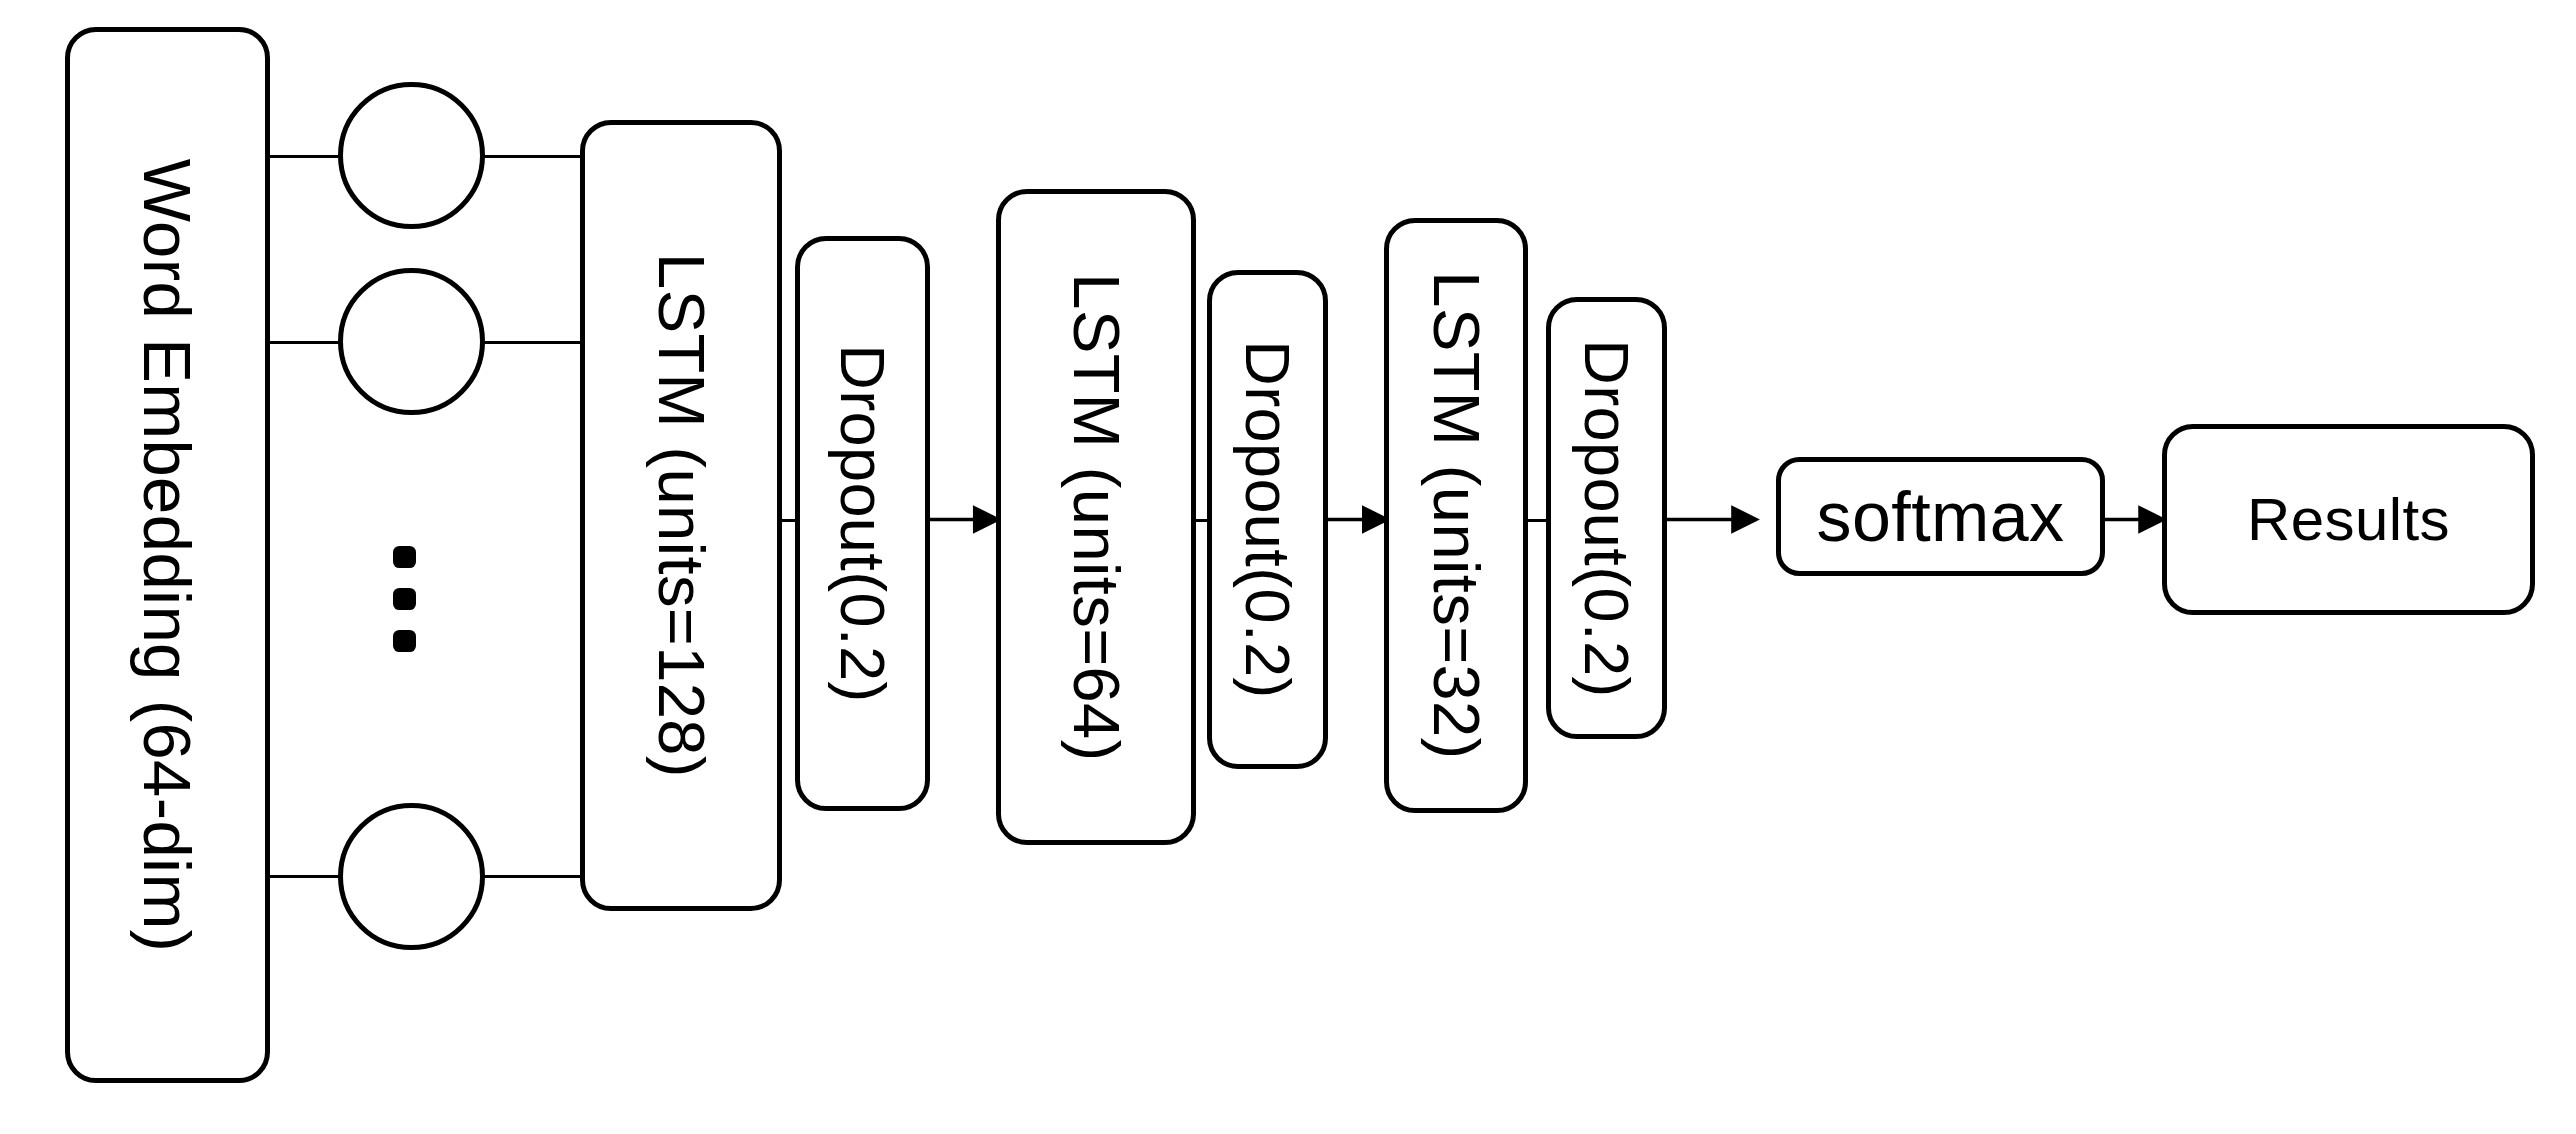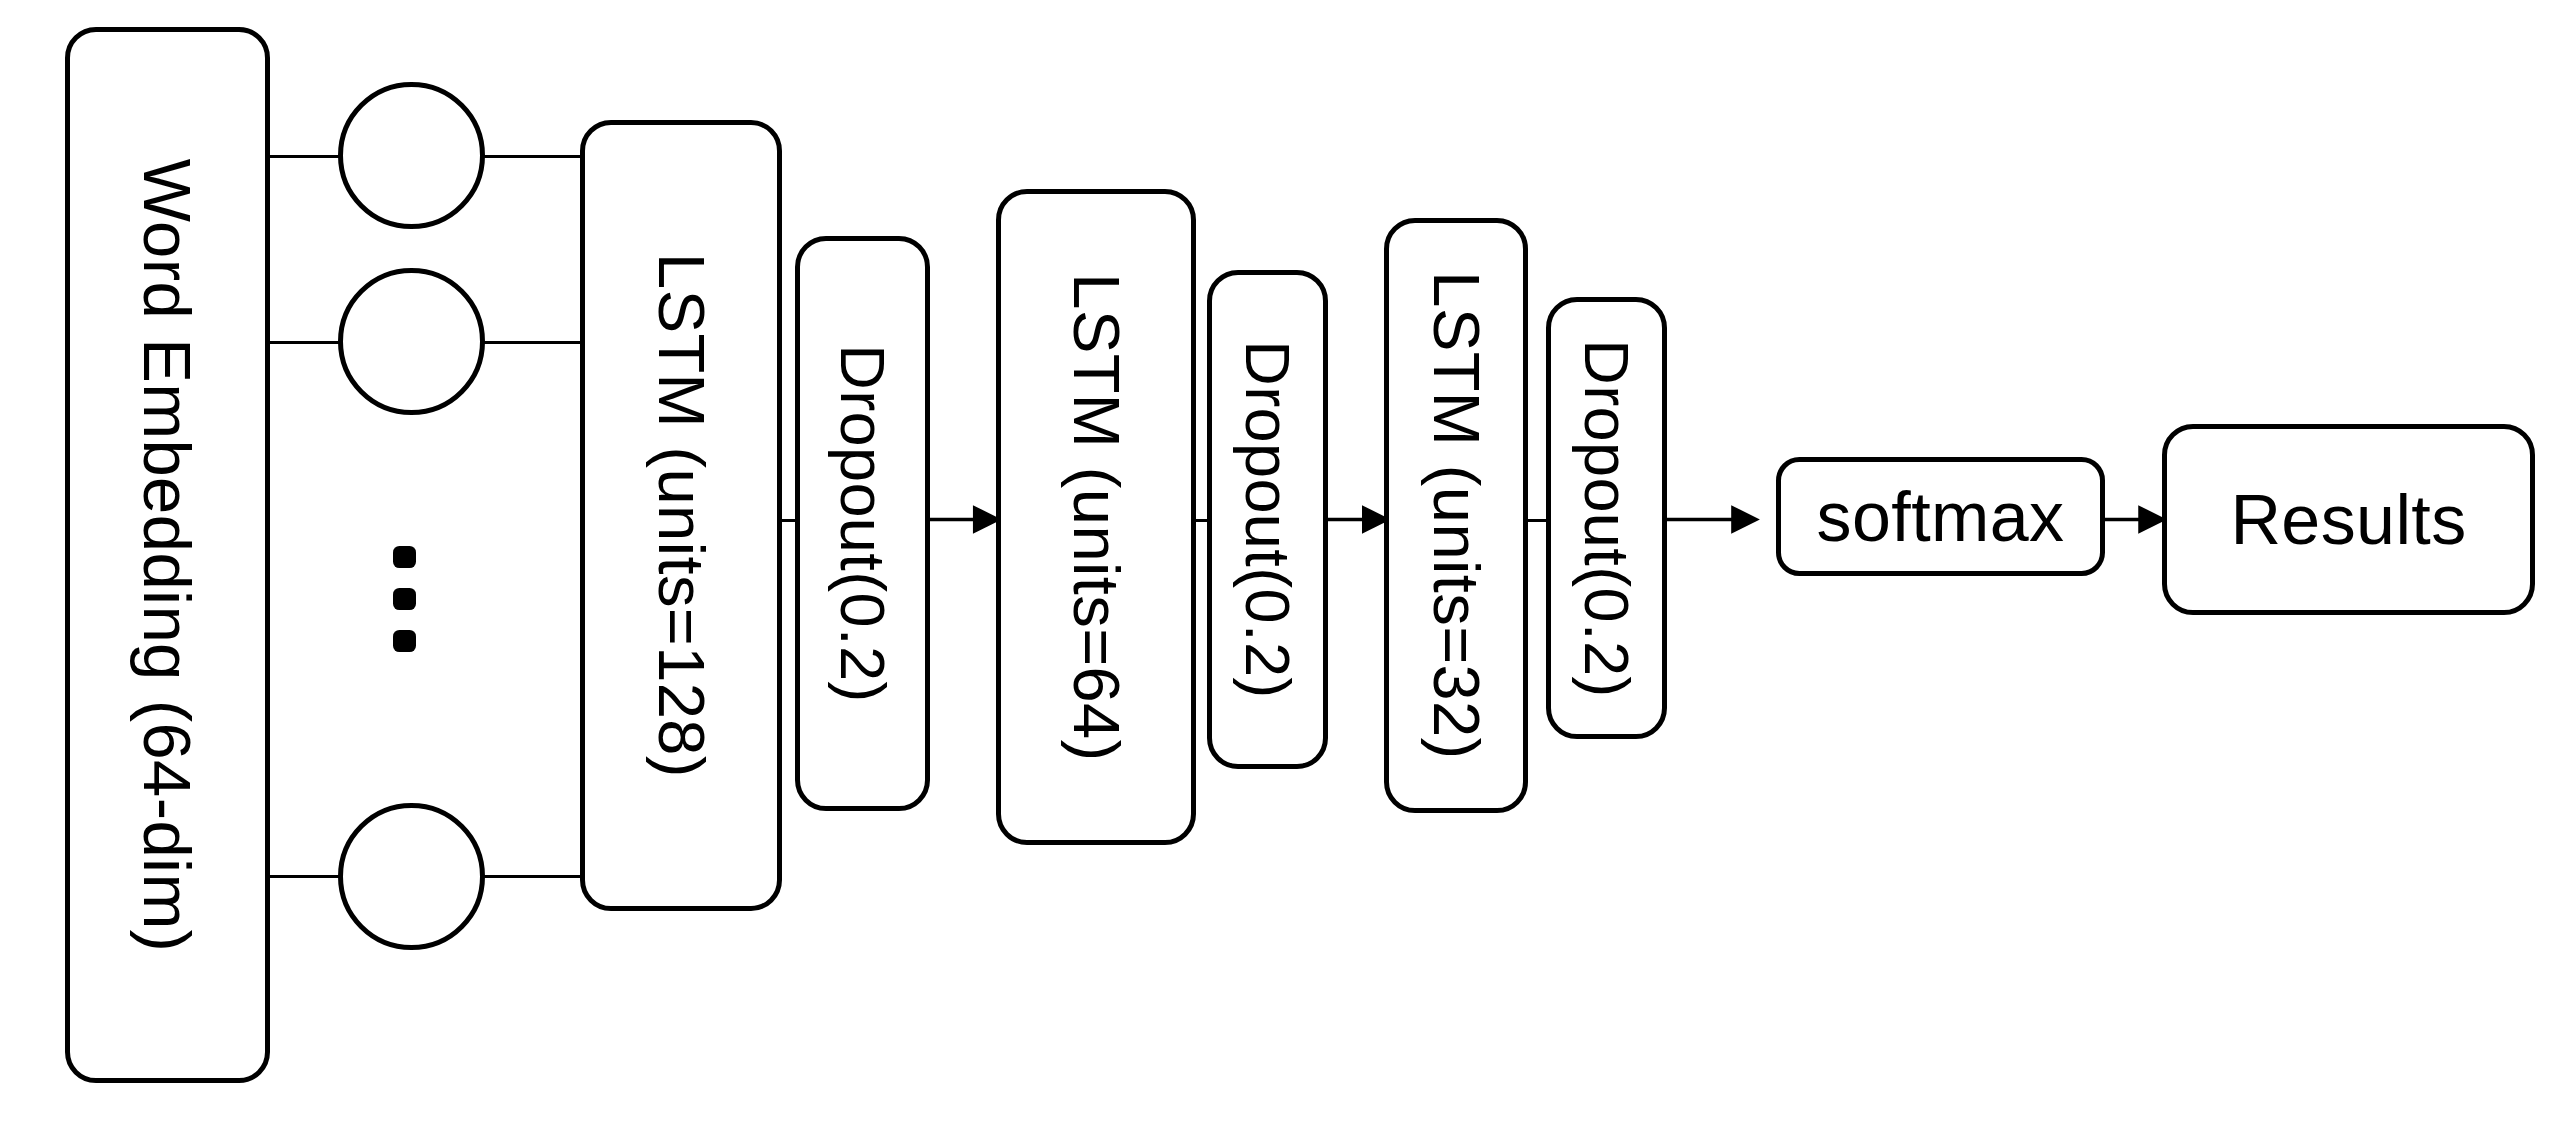--- a/index.html
+++ b/index.html
@@ -166,17 +166,17 @@
 
   <div class="node vertical" style="left:1546px; top:297px; width:121px; height:442px;">
     <span class="label" style="font-size:63px;">Dropout(0.2)</span>
   </div>
 
   <div class="node" style="left:1754px; top:457px; width:329px; height:119px; border-radius:23.4px;margin-left:22px;">
     <span class="label" style="font-size:70px;">softmax</span>
   </div>
 
   <div class="node" style="left:2162px; top:424px; width:373px; height:191px; border-radius:31px;">
-    <span class="label" style="font-size:70px;">Results</span>
+    <span class="label" style="font-size:60px;">Results</span>
   </div>
 
 </div>
 
 
 </body></html>

